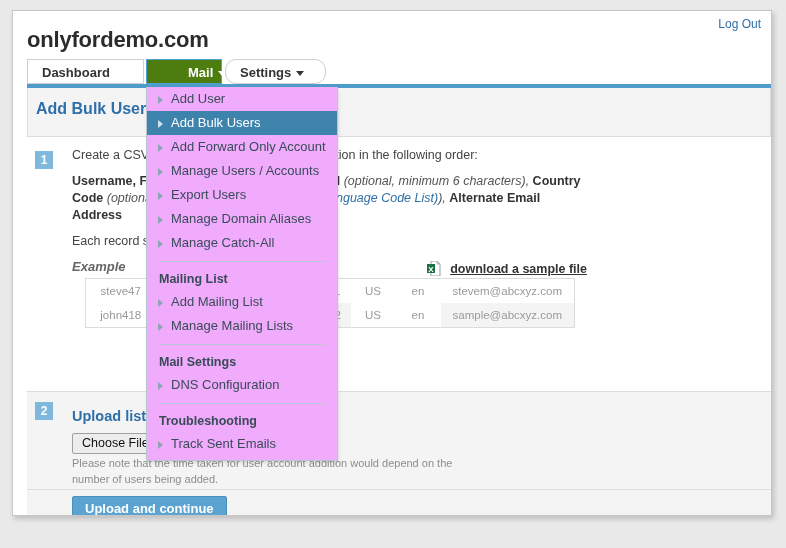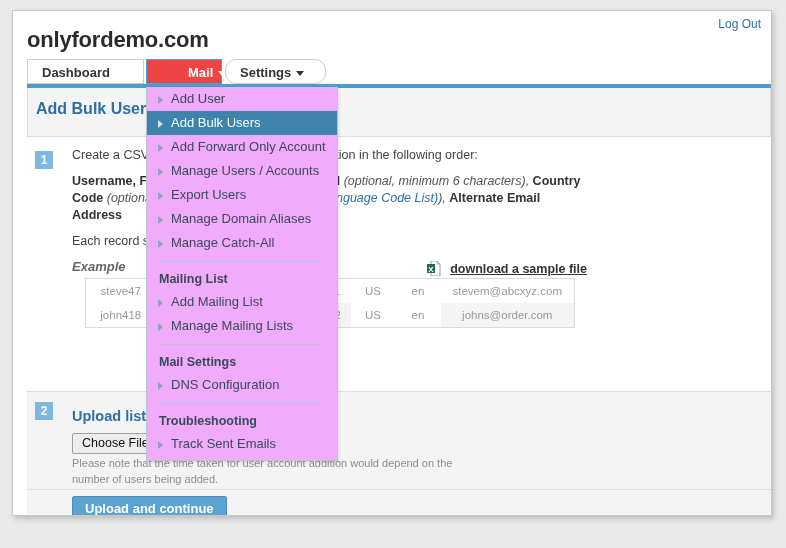--- a/index.html
+++ b/index.html
@@ -54,21 +54,21 @@
     font-size: 13px;
     font-weight: bold;
     color: #333;
     background: #ffffff;
     border: 1px solid #cfcfcf;
     text-align: left;
     cursor: pointer;
     white-space: nowrap;
   }
   .tab.active {
-    background: #ef4444;
+    background: #4d7c0f;
     border-color: #4ea2d4;
     color: #ffffff;
     padding-left: 41px;
   }
   .caret {
     display: inline-block;
     width: 0; height: 0;
     margin-left: 5px;
     vertical-align: middle;
     border-left: 4px solid transparent;
@@ -360,21 +360,21 @@
         <td style="width:45px">en</td>
         <td>stevem@abcxyz.com</td>
       </tr>
       <tr class="alt">
         <td class="plain">john418</td>
         <td>John</td>
         <td>Smith</td>
         <td>johnpwd12</td>
         <td class="plain">US</td>
         <td class="plain">en</td>
-        <td>johns@order.com</td>
+        <td>sample@abcxyz.com</td>
       </tr>
     </tbody>
       </table>
   </div>
 
   <div class="step-block" id="step2">
     <div class="stepnum">2</div>
     <div class="upload-title">Upload list of users to be added:</div>
     <div class="file-btn">Choose File</div>
     <div class="upload-note">Please note that the time taken for user account addition would depend on the number of users being added.</div>

